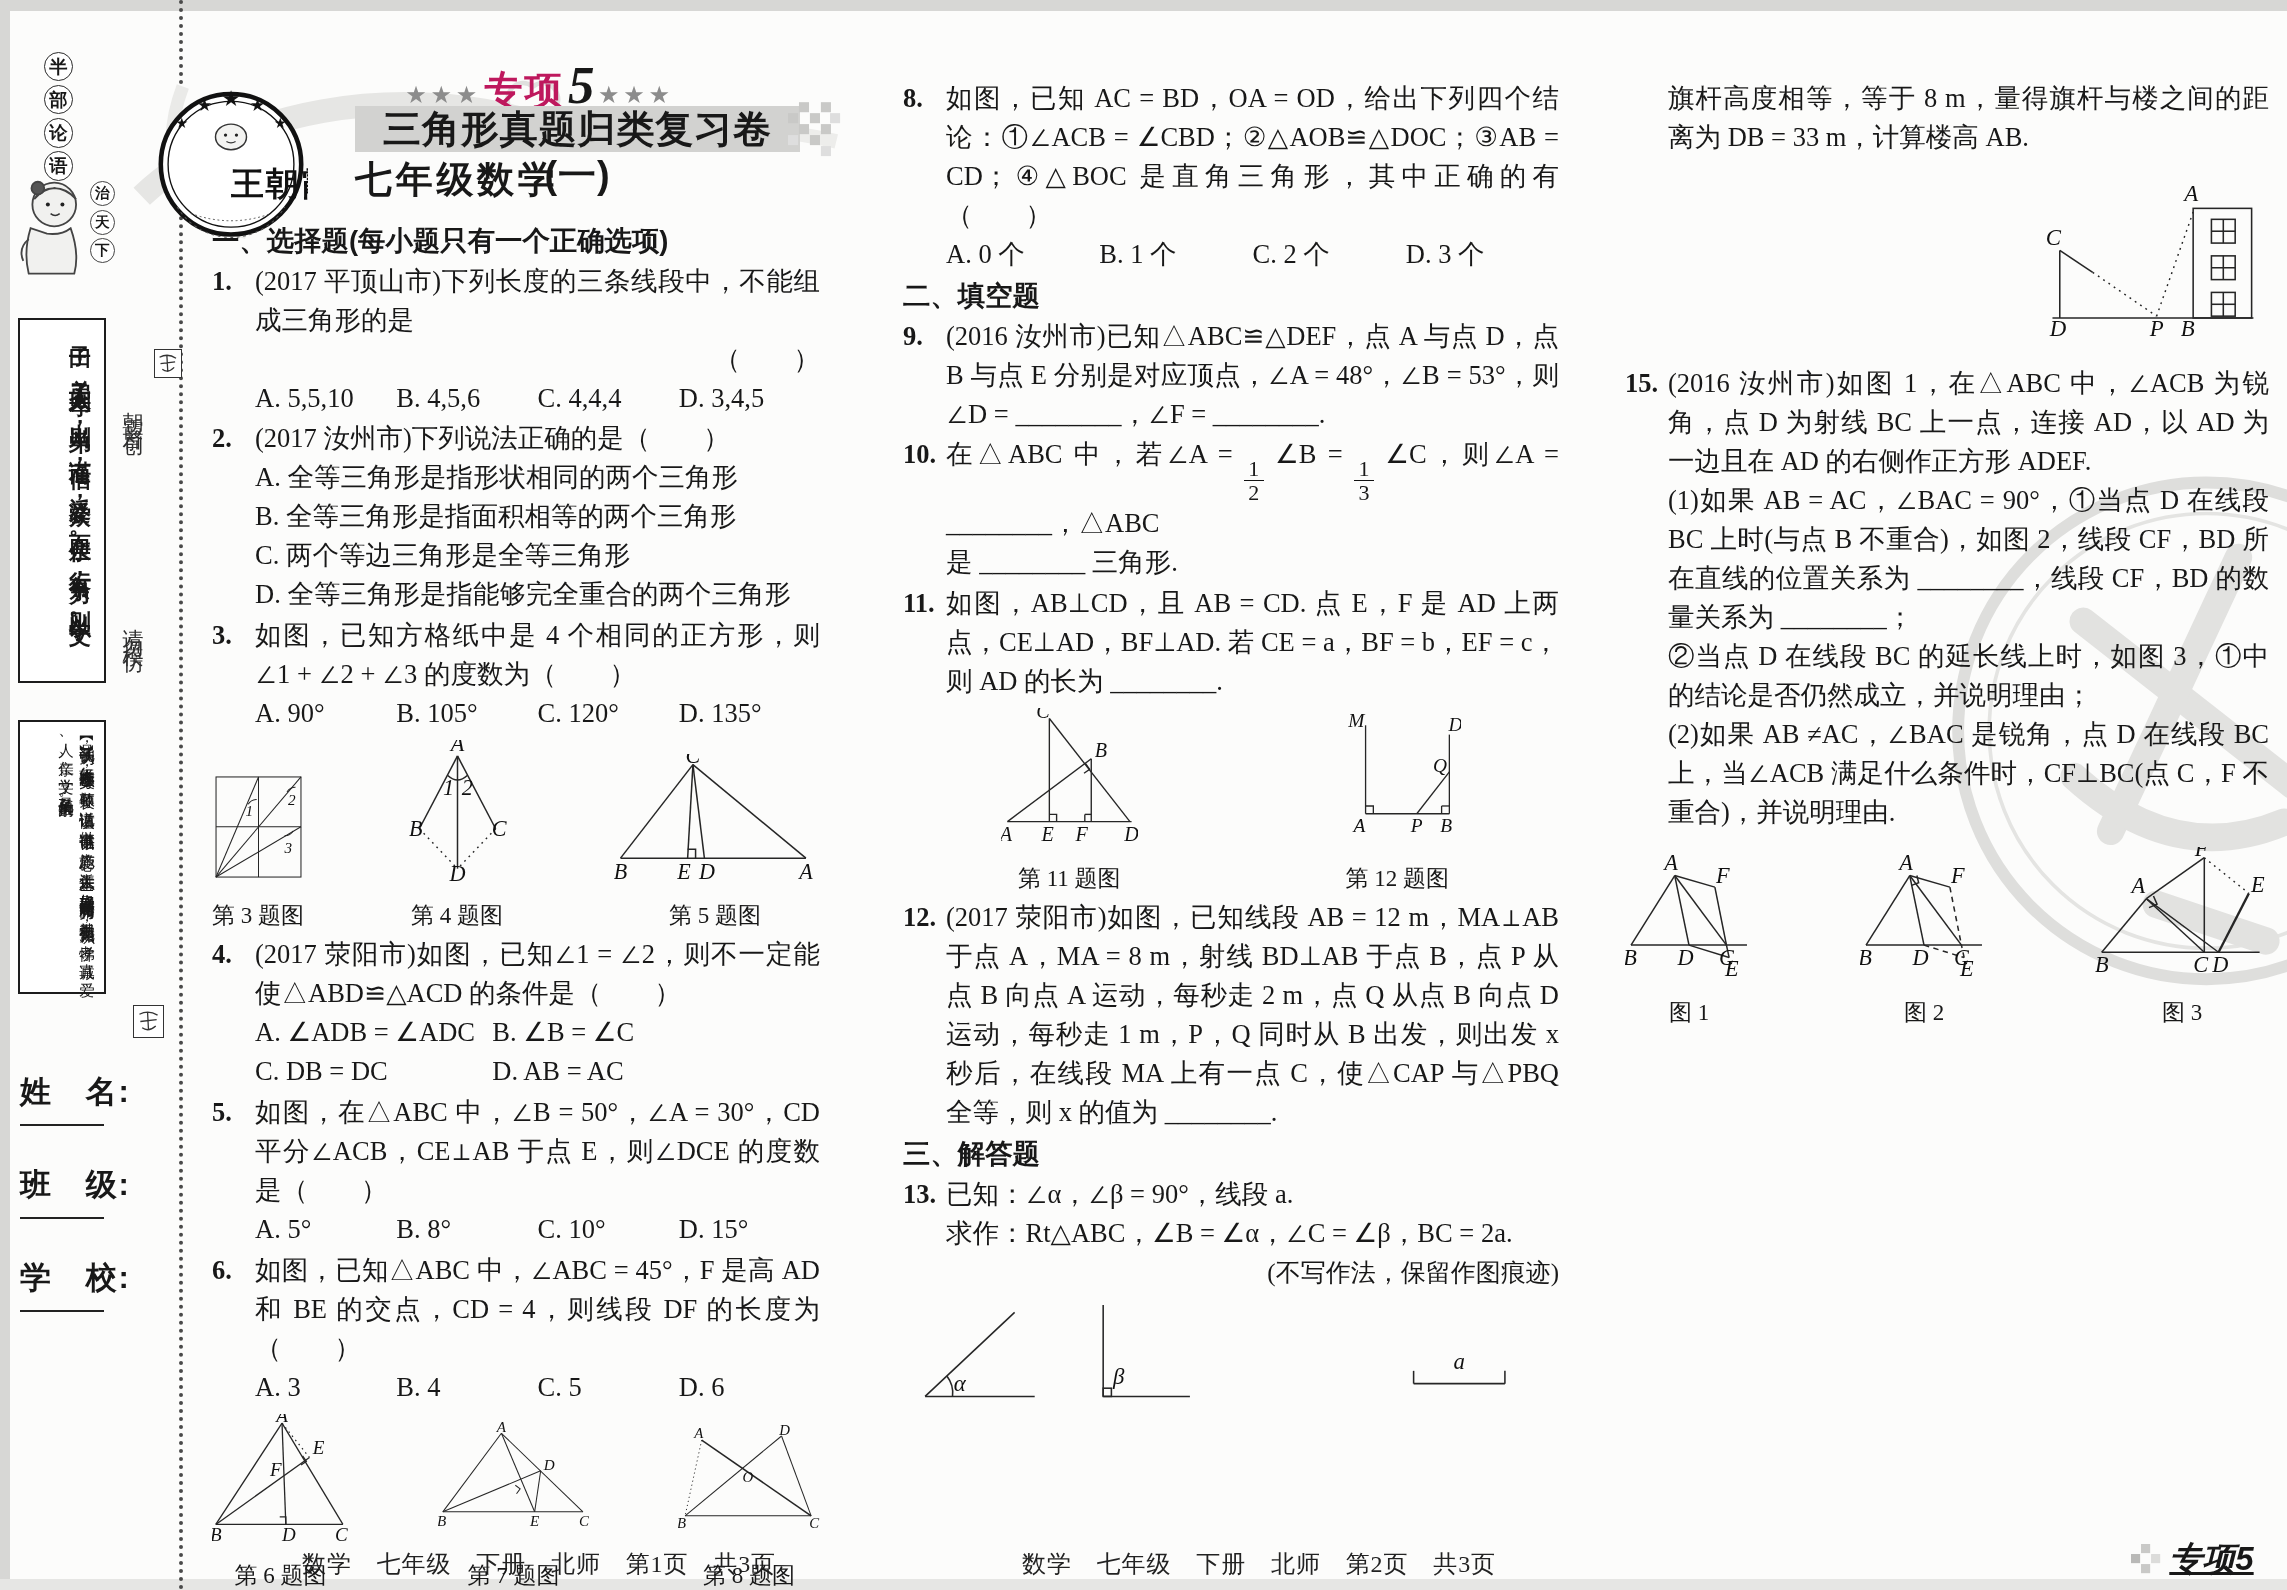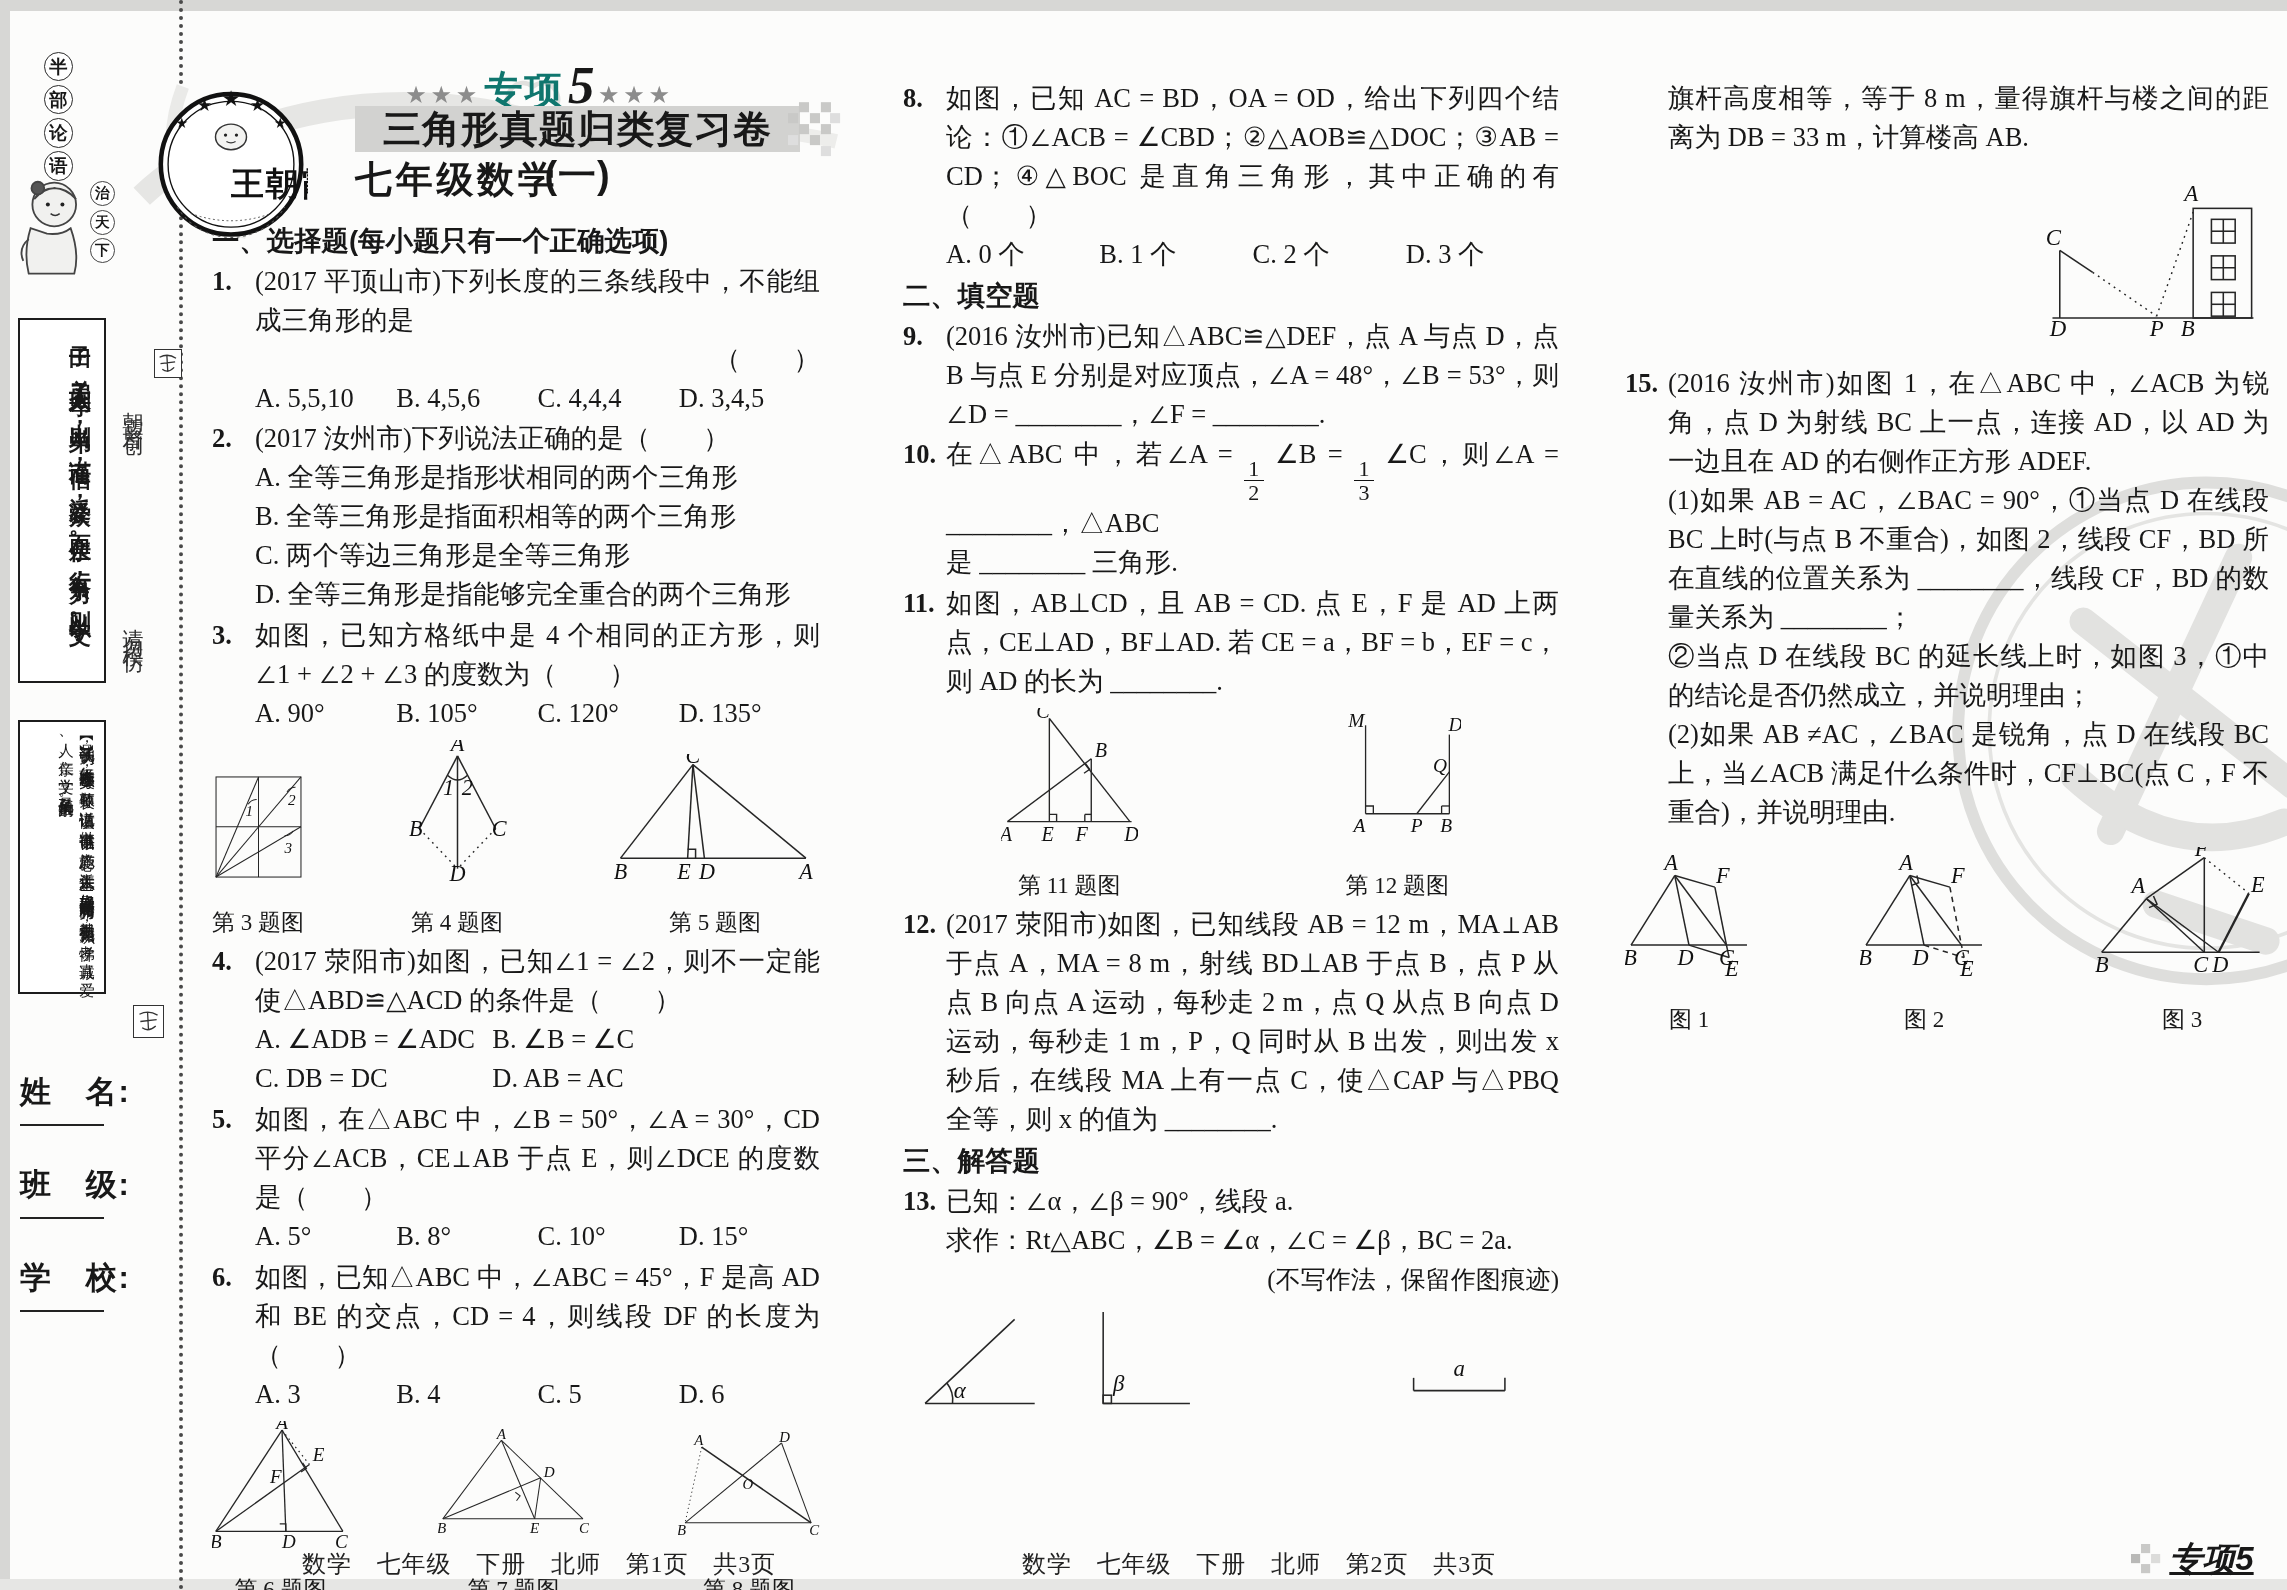--- a/index.html
+++ b/index.html
@@ -17,21 +17,21 @@
   #quote-box{font-size:22px;line-height:35px;letter-spacing:3.7px;font-weight:600;}
   #reading-box{font-size:15.5px;line-height:21px;letter-spacing:0.9px;}
   .vmark{writing-mode:vertical-rl;text-orientation:upright;font-size:21px;letter-spacing:8.2px;color:#2e2e2e;
          font-family:"Liberation Sans",sans-serif;}
   .stampbox{border:1.8px solid #333;background:#fff;}
   .field{font-size:31px;font-weight:bold;font-family:"Liberation Sans",sans-serif;letter-spacing:1.8px;}
   .field .line{display:block;width:84px;border-bottom:2.3px solid #222;height:9.1px;margin-top:1.8px;}
   #divider{border-left:4.6px dotted #4a4a4a;height:1591px;top:0;left:179px;width:0;}
   
   .starline{font-size:24px;color:#8c8c8c;letter-spacing:3.7px;}
-  .sp-label{font-size:38px;font-weight:bold;font-family:"Liberation Sans",sans-serif;letter-spacing:1.8px;color:#0f766e;}
+  .sp-label{font-size:38px;font-weight:bold;font-family:"Liberation Sans",sans-serif;letter-spacing:1.8px;color:#be185d;}
   .sp-num{font-size:53px;font-weight:bold;font-style:italic;font-family:"Liberation Serif",serif;}
   #title-band{background:#d2d2d0;height:46px;line-height:46px;text-align:center;
               font-size:38px;font-weight:bold;font-family:"Liberation Sans",sans-serif;letter-spacing:0.9px;}
   #subtitle{font-size:37px;font-weight:bold;font-family:"Liberation Sans",sans-serif;letter-spacing:3.7px;}
   
   .col{position:absolute;font-size:26.5px;line-height:39px;text-align:justify;}
   #col1{left:212px;top:219px;width:608px;}
   #col2{left:903px;top:79px;width:656px;}
   #col3{left:1625px;top:79px;width:644px;}
   .sec{font-weight:bold;font-family:"Liberation Sans",sans-serif;font-size:27.4px;margin:1.8px 0;}
@@ -41,21 +41,21 @@
   .optrow>span{flex:1 1 0;}
   .optgrid{display:grid;grid-template-columns:42% 58%;}
   .pright{text-align:right;}
   .frac{display:inline-flex;flex-direction:column;vertical-align:-12.8px;text-align:center;
         line-height:1.05;font-size:22px;}
   .frac .fn{border-bottom:1.8px solid #111;padding:0 4.6px;}
   
   .figrow{display:flex;justify-content:space-between;align-items:flex-end;margin:7.3px 0 5.5px;}
   .figrow2{display:flex;justify-content:space-around;align-items:flex-end;margin:7.3px 0 5.5px;}
   .figbox{text-align:center;}
-  .cap{font-size:23px;margin-top:16px;line-height:27.4px;}
+  .cap{font-size:23px;margin-top:9px;line-height:27.4px;}
   svg.fig line,svg.fig path,svg.fig rect,svg.fig polyline,svg.fig circle{stroke:#262626;stroke-width:1.7;fill:none;}
   svg.fig .dash{stroke-dasharray:6 5;}
   svg.fig .dot{stroke-dasharray:2 5;stroke-width:1.6;}
   svg.fig .thick{stroke-width:2.6;}
   svg.fig text{font-style:italic;font-size:25px;fill:#111;font-family:"Liberation Serif",serif;
                stroke:none;text-anchor:middle;}
   
   .footer{font-size:24px;letter-spacing:0.9px;color:#222;}
   #corner-tag{font-size:33px;font-weight:bold;font-style:italic;font-family:"Liberation Sans",sans-serif;text-decoration:underline;}
   .behind{z-index:0;} .front{z-index:1;}

